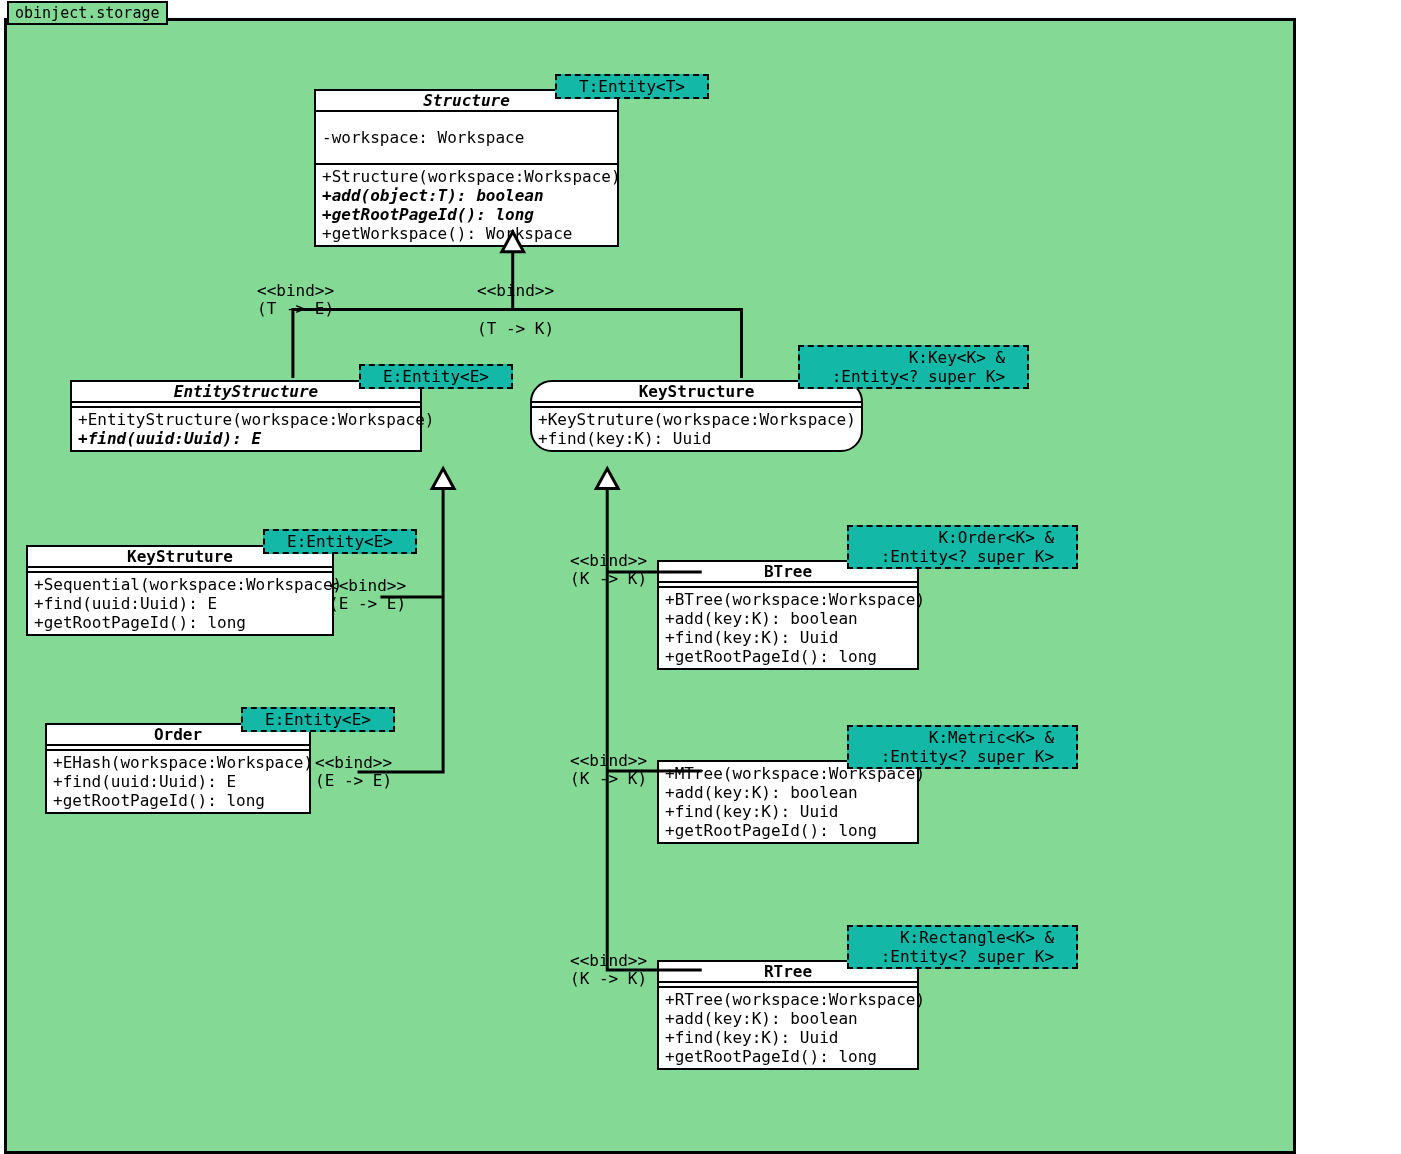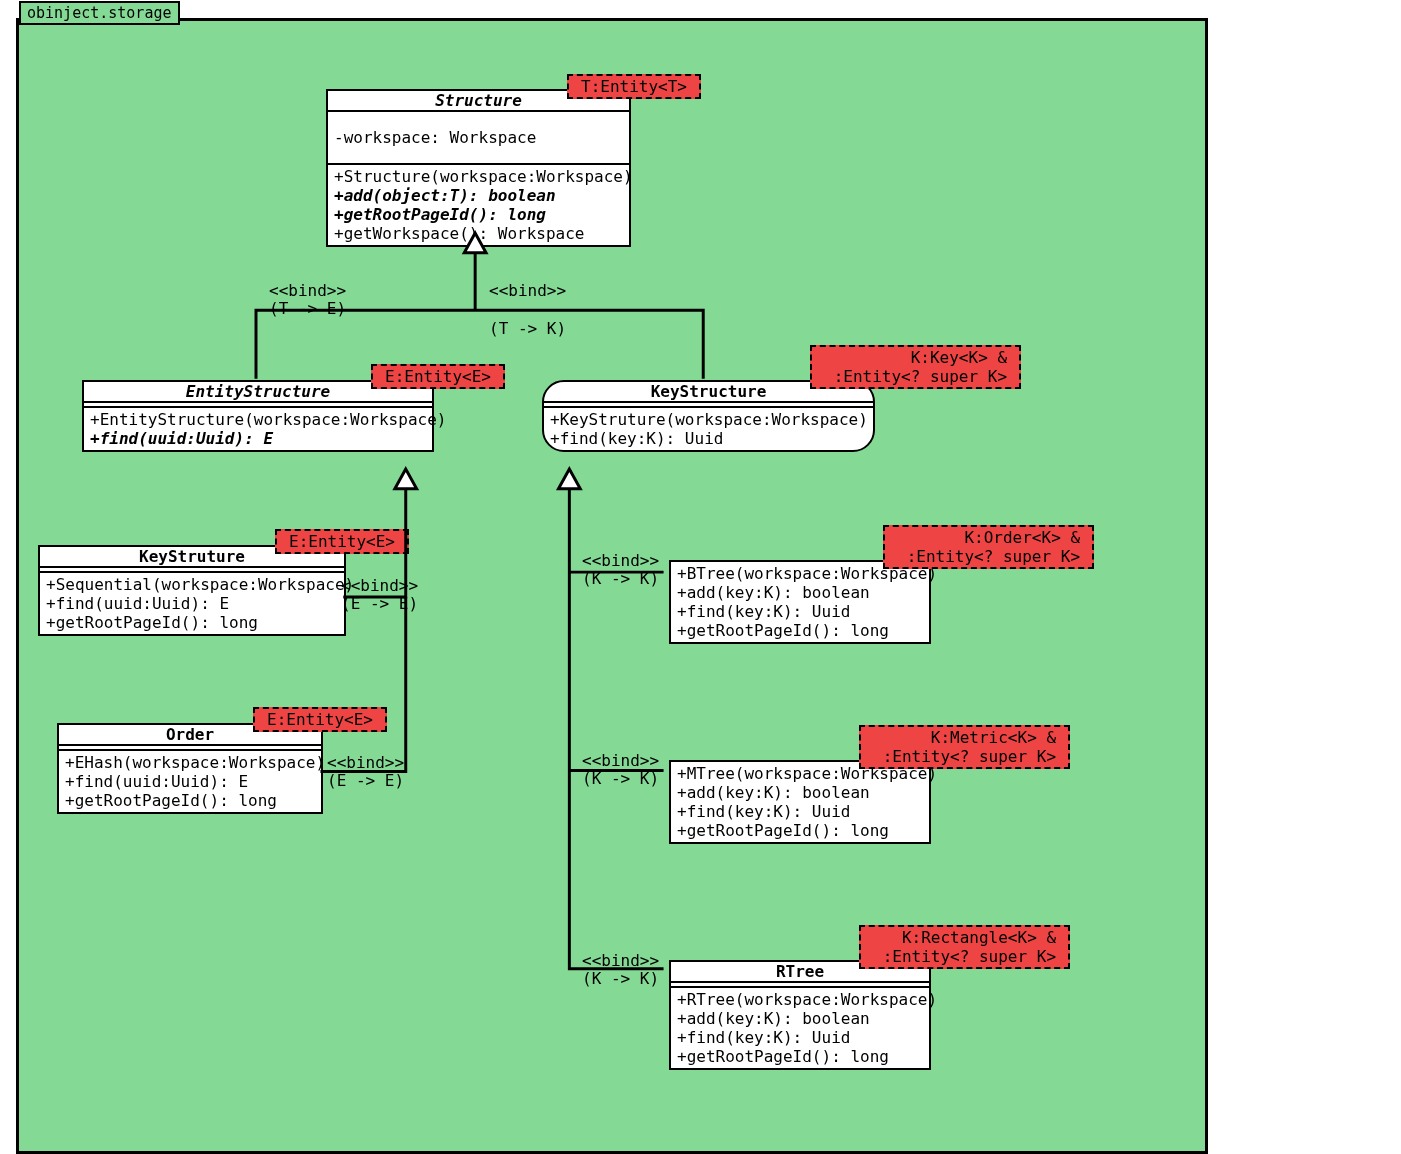--- a/index.html
+++ b/index.html
@@ -1,27 +1,27 @@
 <!DOCTYPE html>
 <html><head>
 <meta charset="utf-8">
 <style>
   html,body{margin:0;padding:0;background:#fff;}
   .canvas{position:relative;width:1200px;height:1160px;margin:0;font-family:"DejaVu Sans Mono","Consolas",monospace;font-size:16px;color:#000;}
-  .package{position:absolute;left:16px;top:18px;width:1192px;height:1136px;background:#84da95;border:3px solid #000;box-sizing:border-box;}
+  .package{position:absolute;left:4px;top:18px;width:1292px;height:1136px;background:#84da95;border:3px solid #000;box-sizing:border-box;}
   .tab{position:absolute;left:0;top:-20px;padding:0 6px;background:#84da95;border:2px solid #000;font-size:15px;line-height:20px;}
   .cls{position:absolute;background:#fff;border:2px solid #000;box-sizing:border-box;}
   .title{border-bottom:2px solid #000;text-align:center;font-weight:700;padding:0 6px;}
   .title.abstract{font-style:italic;}
   .attrs{border-bottom:2px solid #000;padding:16px 6px;}
   .title+.ops{border-top:2px solid #000;margin-top:3px;} 
   .ops{padding:2px 6px;}
   .line{white-space:pre;}
   .abs-op{font-weight:700;font-style:italic;}
-  .tparam{position:absolute;background:#ef4444;border:2px dashed #000;padding:1px 12px;white-space:pre;}
+  .tparam{position:absolute;background:#14b8a6;border:2px dashed #000;padding:1px 22px;white-space:pre;}
   svg.overlay{position:absolute;left:0;top:0;width:100%;height:100%;pointer-events:none;}
   .lbl{position:absolute;white-space:pre;}
 </style>
 </head>
 <body>
 
 <div class="canvas">
   <div class="package">
     <div class="tab">obinject.storage</div>
 
@@ -72,28 +72,29 @@
       <div class="title">Order</div>
       <div class="ops">
         <div class="line">+EHash(workspace:Workspace)</div>
         <div class="line">+find(uuid:Uuid): E</div>
         <div class="line">+getRootPageId(): long</div>
       </div>
     </div>
     <div class="tparam" style="left:234px;top:686px;">E:Entity&lt;E&gt;</div>
 
     <div class="cls" style="left:650px;top:539px;width:262px;">
+      <div class="title">BTree</div>
       <div class="ops">
         <div class="line">+BTree(workspace:Workspace)</div>
         <div class="line">+add(key:K): boolean</div>
         <div class="line">+find(key:K): Uuid</div>
         <div class="line">+getRootPageId(): long</div>
       </div>
     </div>
-    <div class="tparam" style="left:840px;top:504px;text-align:right;margin-left:24px;">K:Order&lt;K&gt; &amp;
+    <div class="tparam" style="left:840px;top:504px;text-align:right;">K:Order&lt;K&gt; &amp;
  :Entity&lt;? super K&gt;</div>
 
     <div class="cls" style="left:650px;top:739px;width:262px;">
       <div class="ops">
         <div class="line">+MTree(workspace:Workspace)</div>
         <div class="line">+add(key:K): boolean</div>
         <div class="line">+find(key:K): Uuid</div>
         <div class="line">+getRootPageId(): long</div>
       </div>
     </div>

